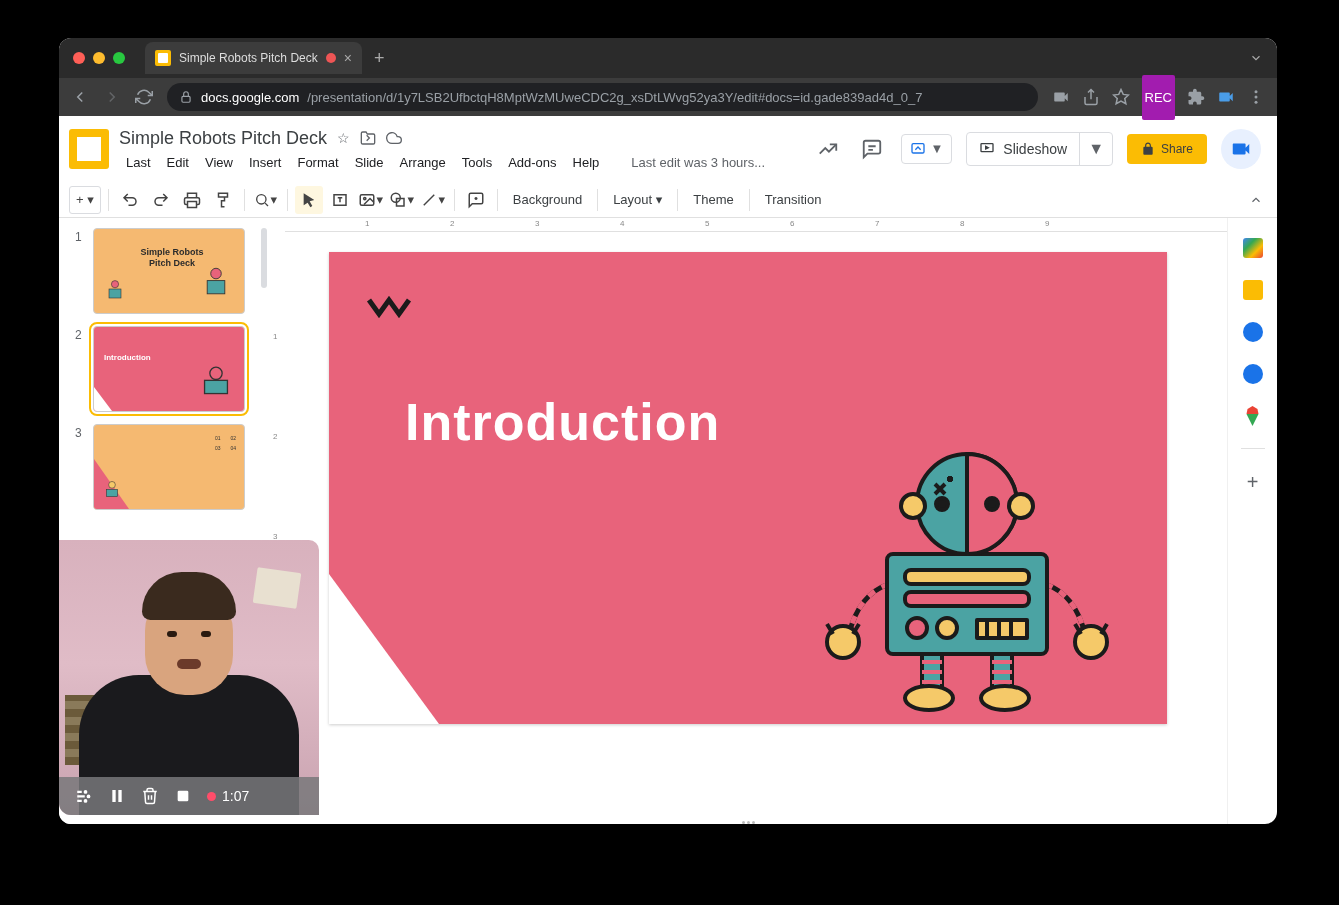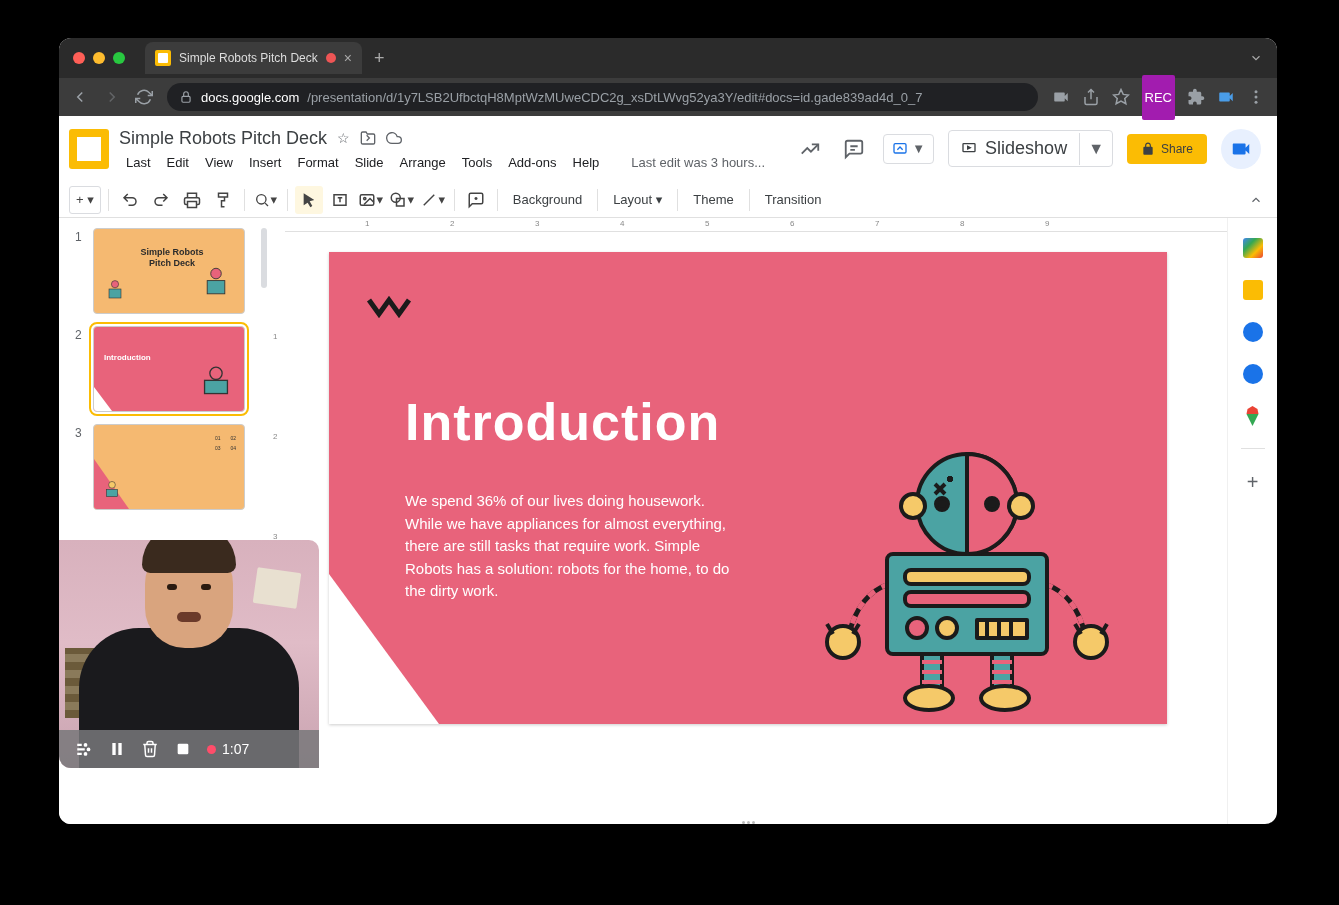--- a/index.html
+++ b/index.html
@@ -37,21 +37,21 @@
   .doc-title-row { display: flex; align-items: center; gap: 10px; height: 28px; }
   .doc-title { font-size: 18px; color: #3c4043; }
   .doc-icon { color: #5f6368; font-size: 14px; }
   .menubar { display: flex; gap: 2px; font-size: 13px; color: #202124; }
   .menubar span { padding: 3px 7px; cursor: pointer; border-radius: 3px; }
   .last-edit { color: #5f6368; }
   .header-right { display: flex; align-items: center; gap: 14px; }
   .hdr-btn { width: 30px; height: 30px; display: flex; align-items: center; justify-content: center; color: #5f6368; cursor: pointer; }
   .share-outline { border: 1px solid #dadce0; border-radius: 4px; padding: 6px 8px; display: flex; align-items: center; gap: 4px; color: #1a73e8; font-size: 13px; }
   .slideshow-box { border: 1px solid #dadce0; border-radius: 4px; display: flex; align-items: center; }
-  .slideshow-btn { padding: 7px 12px; display: flex; align-items: center; gap: 8px; font-size: 18px; color: #3c4043; cursor: pointer; }
+  .slideshow-btn { padding: 7px 12px; display: flex; align-items: center; gap: 8px; font-size: 14px; color: #3c4043; cursor: pointer; }
   .slideshow-caret { border-left: 1px solid #dadce0; padding: 7px 8px; color: #5f6368; cursor: pointer; }
   .share-btn { background: #fbbc04; border-radius: 4px; padding: 8px 14px; display: flex; align-items: center; gap: 6px; font-size: 12px; font-weight: 500; color: #3c4043; cursor: pointer; }
   .cam-btn { width: 40px; height: 40px; background: #e8f0fe; border-radius: 50%; display: flex; align-items: center; justify-content: center; color: #1a73e8; }
   
   
   .toolbar { height: 36px; border-bottom: 1px solid #e0e0e0; display: flex; align-items: center; padding: 0 10px; gap: 3px; font-size: 13px; color: #3c4043; position: relative; }
   .tbtn { min-width: 28px; height: 28px; display: flex; align-items: center; justify-content: center; cursor: pointer; border-radius: 3px; color: #444; }
   .tbtn.boxed { border: 1px solid #dadce0; padding: 0 6px; }
   .tbtn.active { background: #fef7e0; }
   .tsep { width: 1px; height: 22px; background: #e0e0e0; margin: 0 4px; }
@@ -89,21 +89,21 @@
   .robot-big { position: absolute; right: 50px; bottom: 10px; width: 300px; height: 280px; }
   .doodles { position: absolute; inset: 0; }
   .gripper { position: absolute; left: 50%; bottom: -3px; transform: translateX(-50%); width: 30px; height: 6px; display: flex; gap: 2px; justify-content: center; }
   .gripper span { width: 3px; height: 3px; background: #bbb; border-radius: 50%; }
   
   
   .right-sidebar { width: 50px; display: flex; flex-direction: column; align-items: center; gap: 22px; padding-top: 20px; border-left: 1px solid #f0f0f0; }
   .side-app { width: 20px; height: 20px; border-radius: 3px; cursor: pointer; }
   
   
-  .webcam { position: absolute; left: 59px; top: 540px; width: 260px; height: 228px; border-radius: 0 10px 0 12px; overflow: hidden; background: linear-gradient(180deg, #d8b1bd 0%, #e0bcc7 45%, #c9a3b0 100%); text-align: right; }
+  .webcam { position: absolute; left: 59px; top: 540px; width: 260px; height: 275px; border-radius: 0 10px 0 12px; overflow: hidden; background: linear-gradient(180deg, #d8b1bd 0%, #e0bcc7 45%, #c9a3b0 100%); text-align: right; }
   .person-body { position:absolute; bottom:0; left:50%; transform:translateX(-50%); width:220px; height:140px; background:#1a1a1d; border-radius: 60px 60px 0 0; }
   .person-head { position:absolute; bottom:120px; left:50%; transform:translateX(-50%); width:88px; height:108px; background:#d9a47e; border-radius: 44px 44px 40px 40px; }
   .person-hair { position:absolute; bottom:195px; left:50%; transform:translateX(-50%); width:94px; height:48px; background:#3a2a1e; border-radius: 48px 48px 10px 10px; }
   .wall-art { position:absolute; top:30px; right:20px; width:44px; height:36px; background:#e8e0d0; border-radius:2px; transform:rotate(8deg); }
   .books { position:absolute; bottom:50px; left:6px; width:30px; height:70px; background: repeating-linear-gradient(0deg,#6b5a3a 0 8px,#8a7a5a 8px 16px); }
   .rec-controls { position: absolute; bottom: 0; left: 0; right: 0; height: 38px; background: rgba(120,120,122,0.85); display: flex; align-items: center; gap: 16px; padding: 0 16px; color: #fff; }
   .rc-btn { cursor: pointer; display:flex; align-items:center; gap:2px; }
   .rc-timer { display: flex; align-items: center; gap: 6px; font-size: 14px; font-weight: 500; }
   .rc-dot { width: 9px; height: 9px; border-radius: 50%; background: #ff4d6a; }
   
@@ -412,21 +412,20 @@
           <span style="left:760px">9</span>
       </div>
       <div class="ruler-v">
         <span style="top:100px">1</span>
           <span style="top:200px">2</span>
           <span style="top:300px">3</span>
       </div>
       <div class="slide-canvas">
         <div class="corner-triangle"></div>
         <div class="slide-title-main">Introduction</div>
-        <div class="slide-body-main">We spend 36% of our lives doing housework. While we have appliances for almost everything, there are still tasks that require work. Simple Robots has a solution: robots for the home, to do the dirty work.</div>
 
         <svg class="doodles">
 
           <g stroke="#fff" stroke-width="5" fill="none">
             <path d="M600 0 a70 70 0 0 0 140 0" stroke-width="6"></path>
             <line x1="612" y1="0" x2="612" y2="56"></line>
               <line x1="625" y1="0" x2="625" y2="64"></line>
               <line x1="638" y1="0" x2="638" y2="68"></line>
               <line x1="651" y1="0" x2="651" y2="70"></line>
               <line x1="664" y1="0" x2="664" y2="70"></line>

